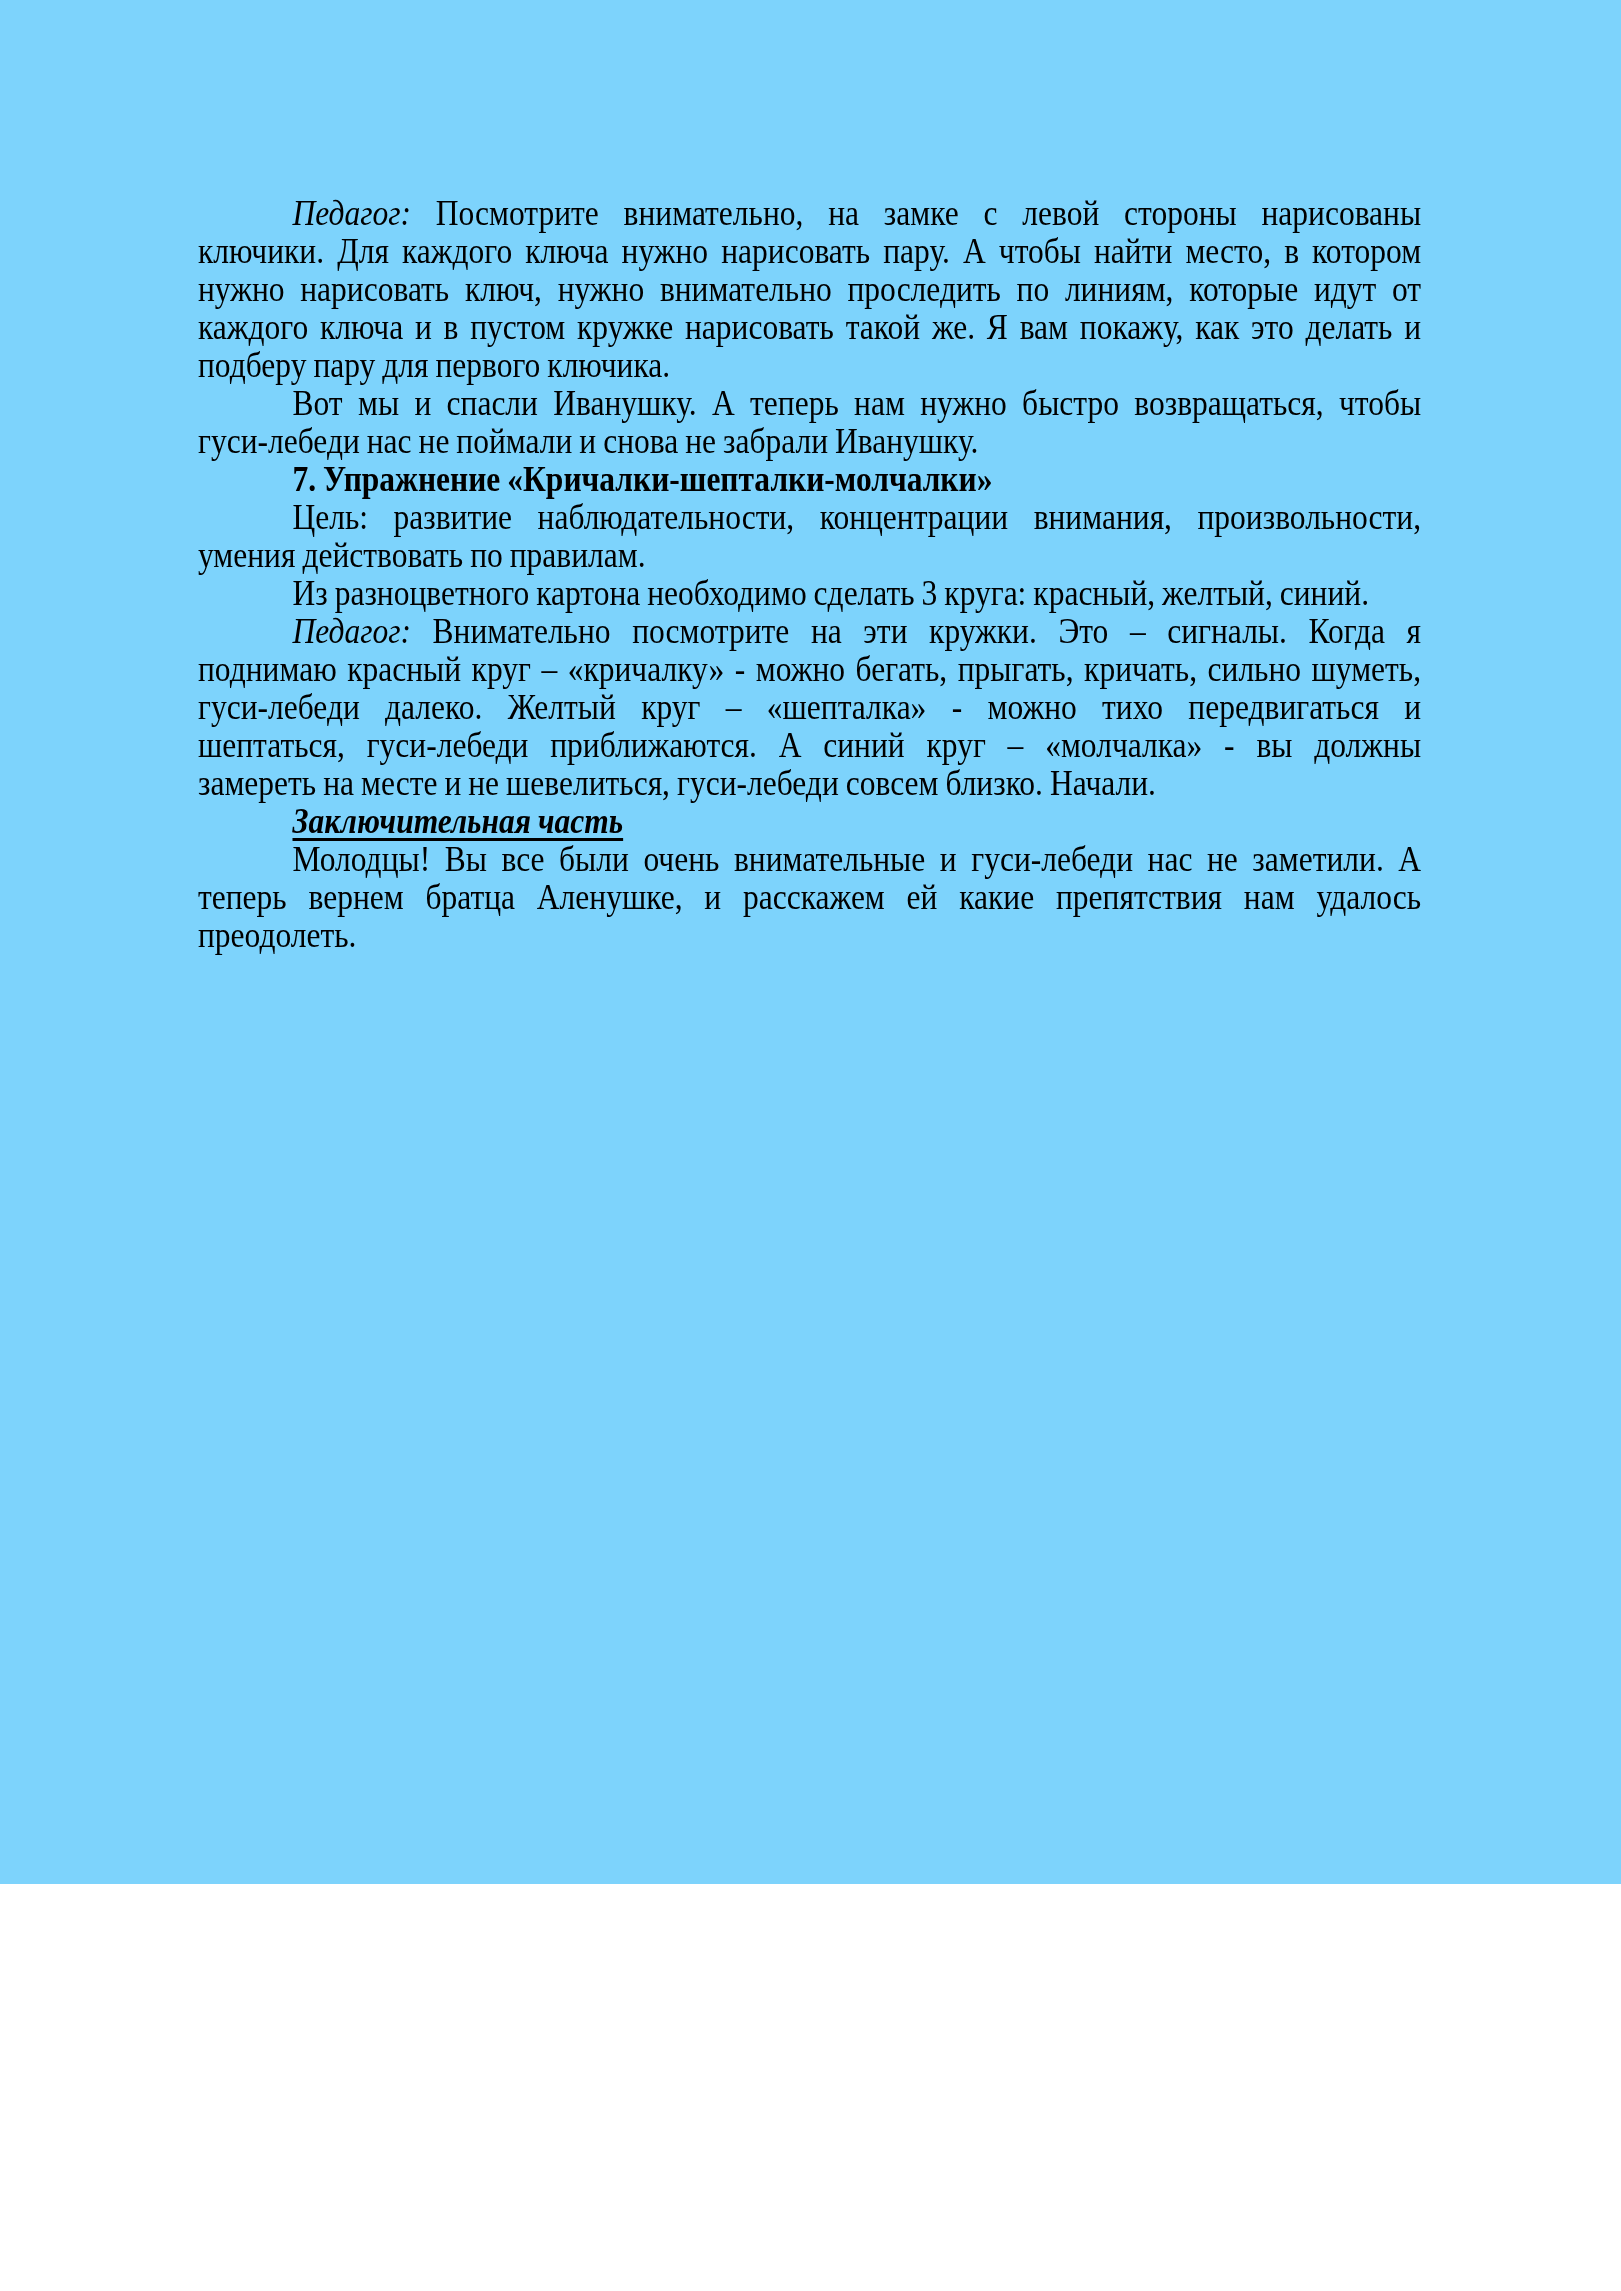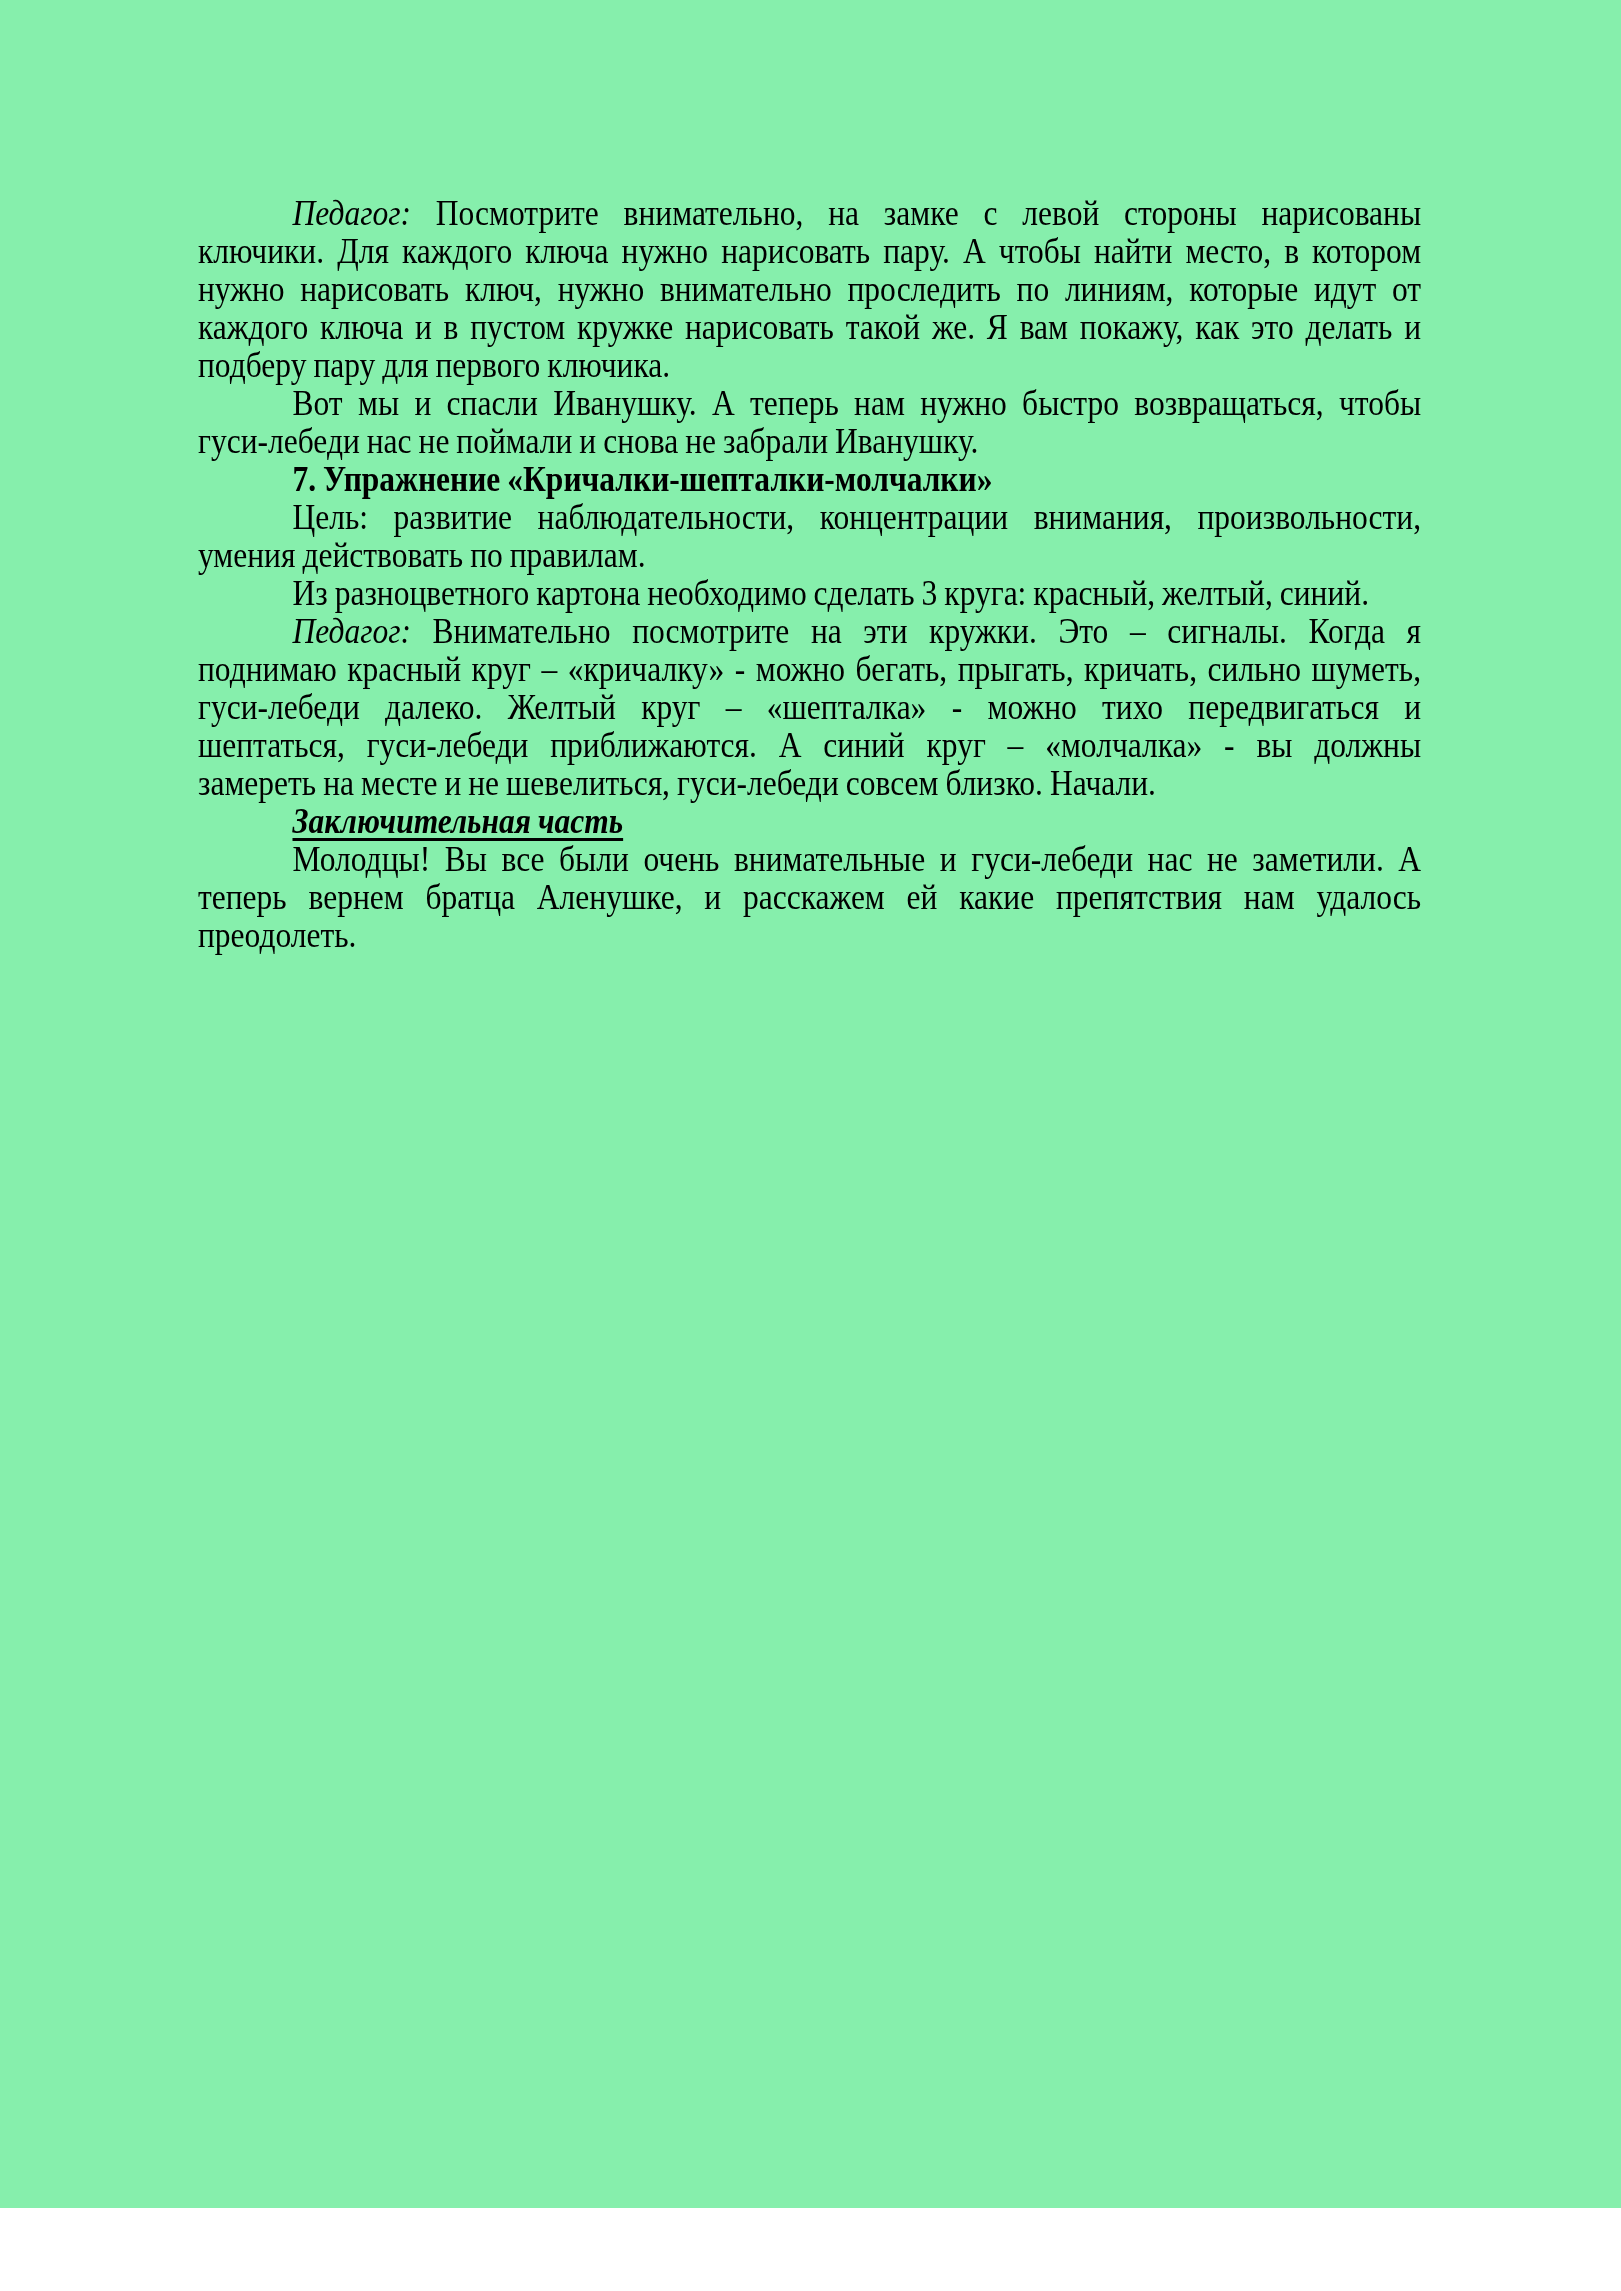--- a/index.html
+++ b/index.html
@@ -3,22 +3,22 @@
 <meta charset="utf-8">
 <style>
   html, body {
     margin: 0;
     padding: 0;
     background: #ffffff;
   }
   .page {
     position: relative;
     width: 1621px;
-    height: 2208px;
-    background: #86efac;
+    height: 1884px;
+    background: #7dd3fc;
     overflow: hidden;
     font-family: "Liberation Serif", "DejaVu Serif", serif;
     color: #000000;
   }
   .doc {
     position: absolute;
     top: 195px;
     left: 198px;
     width: 1359px;              
     transform: scaleX(0.9);

